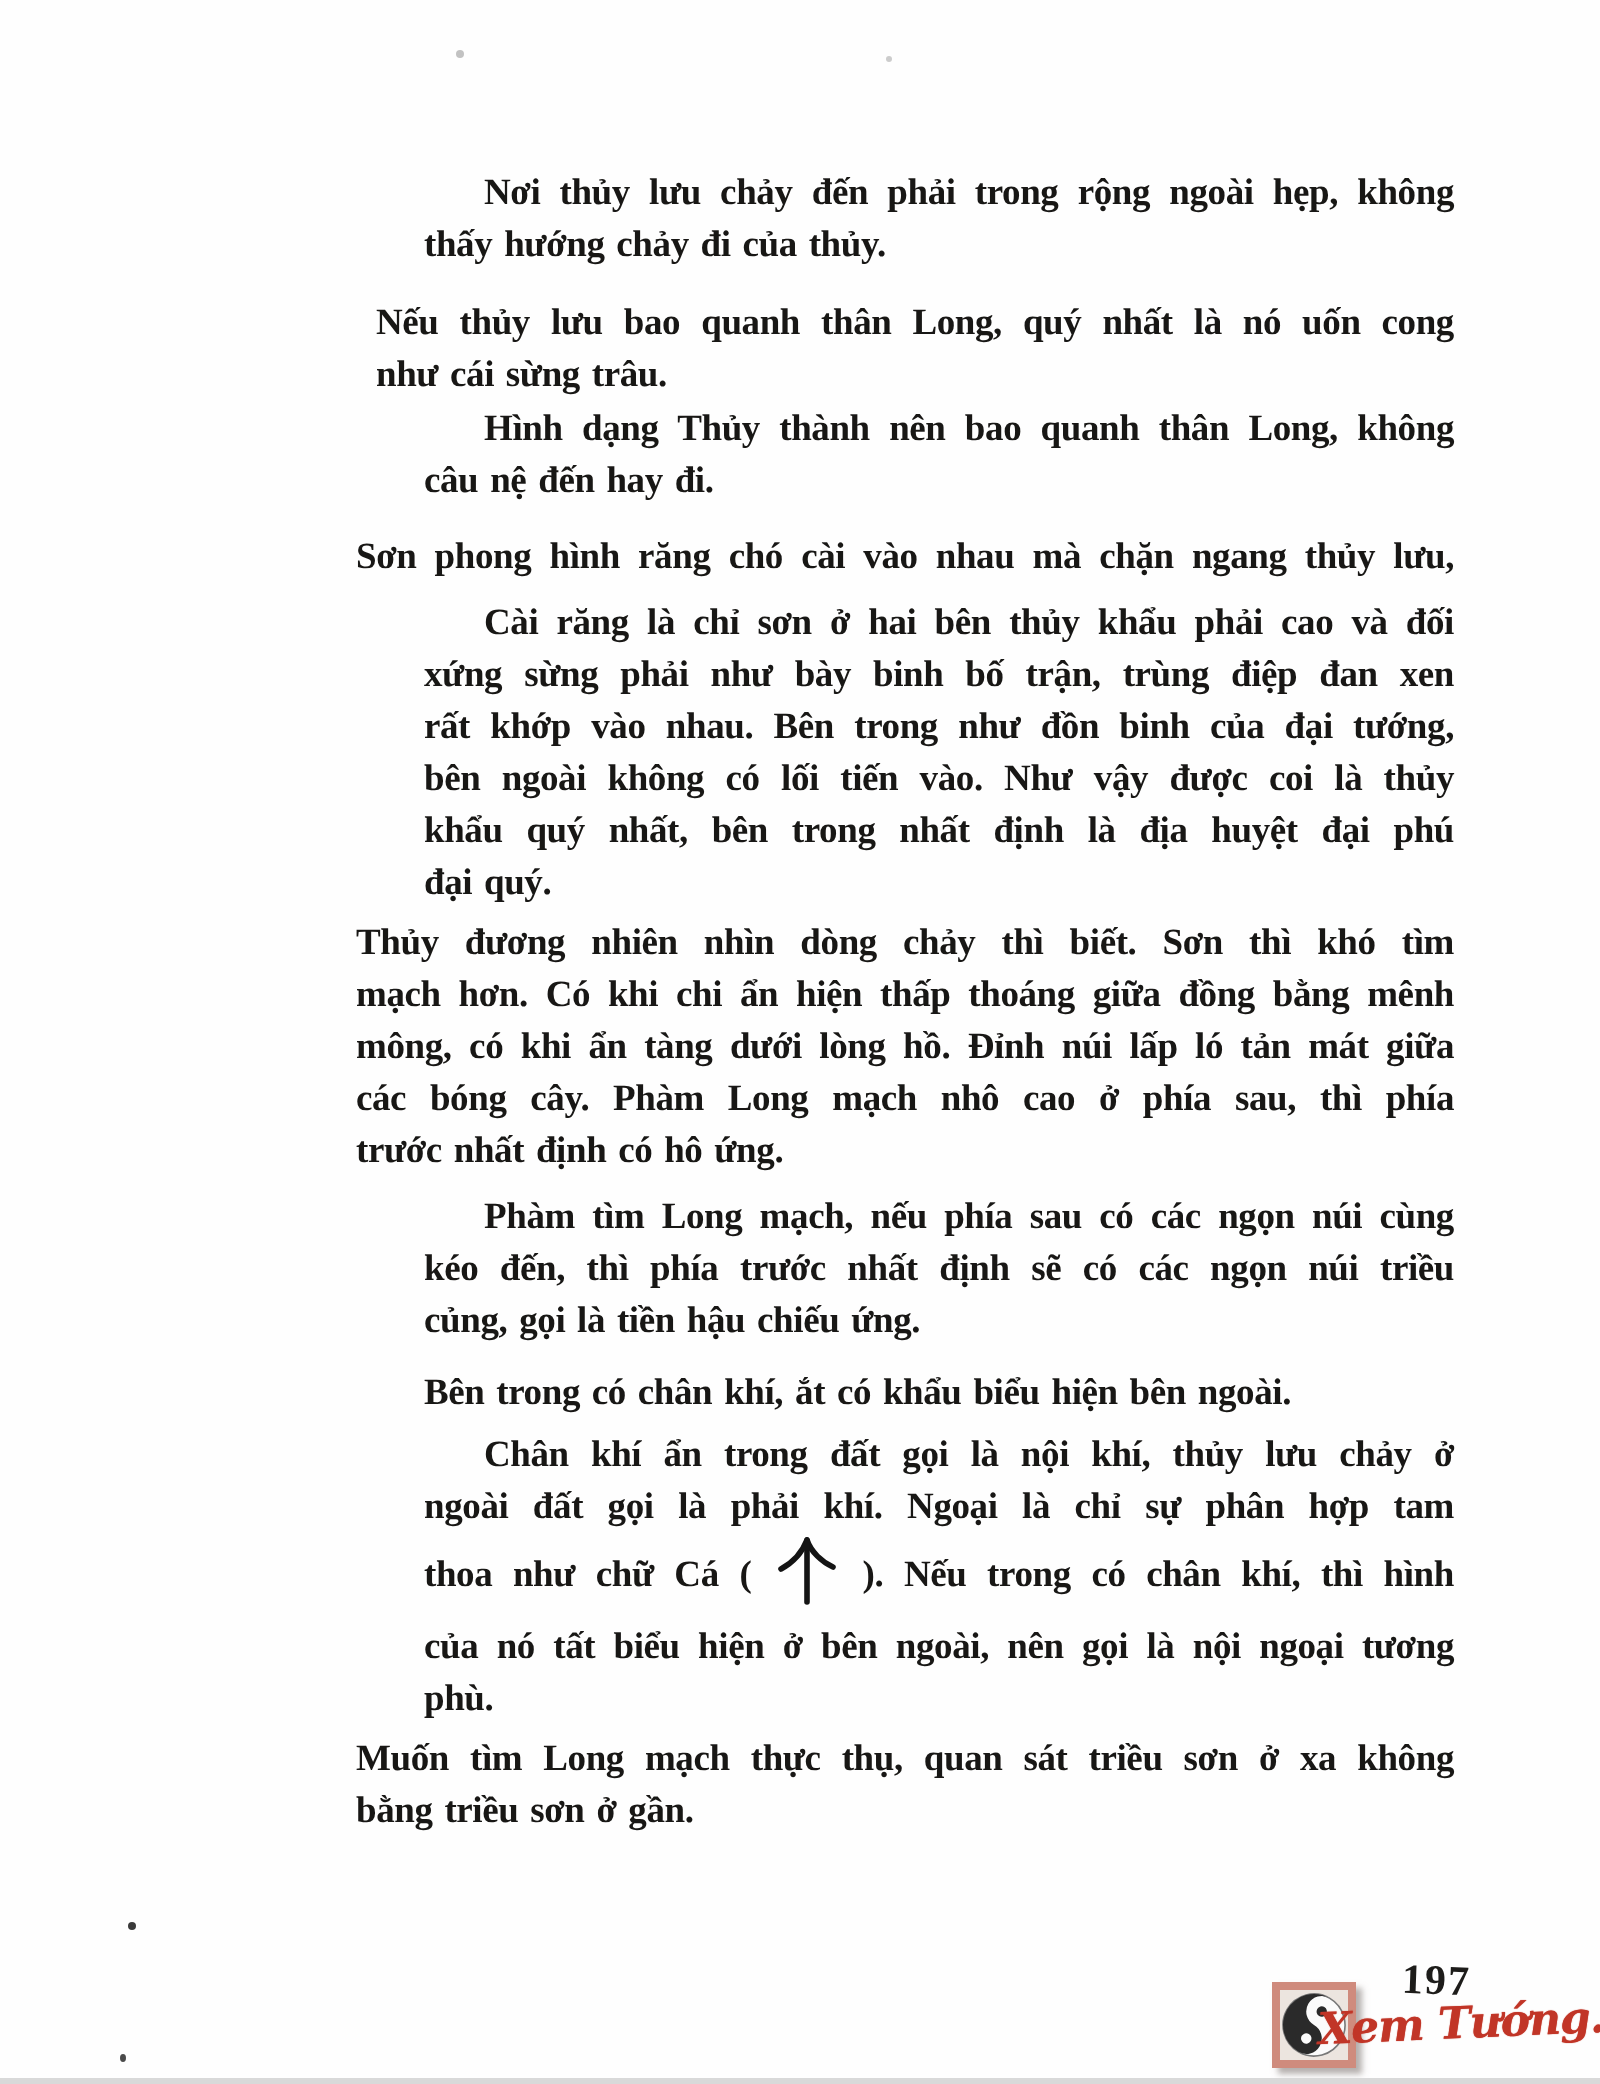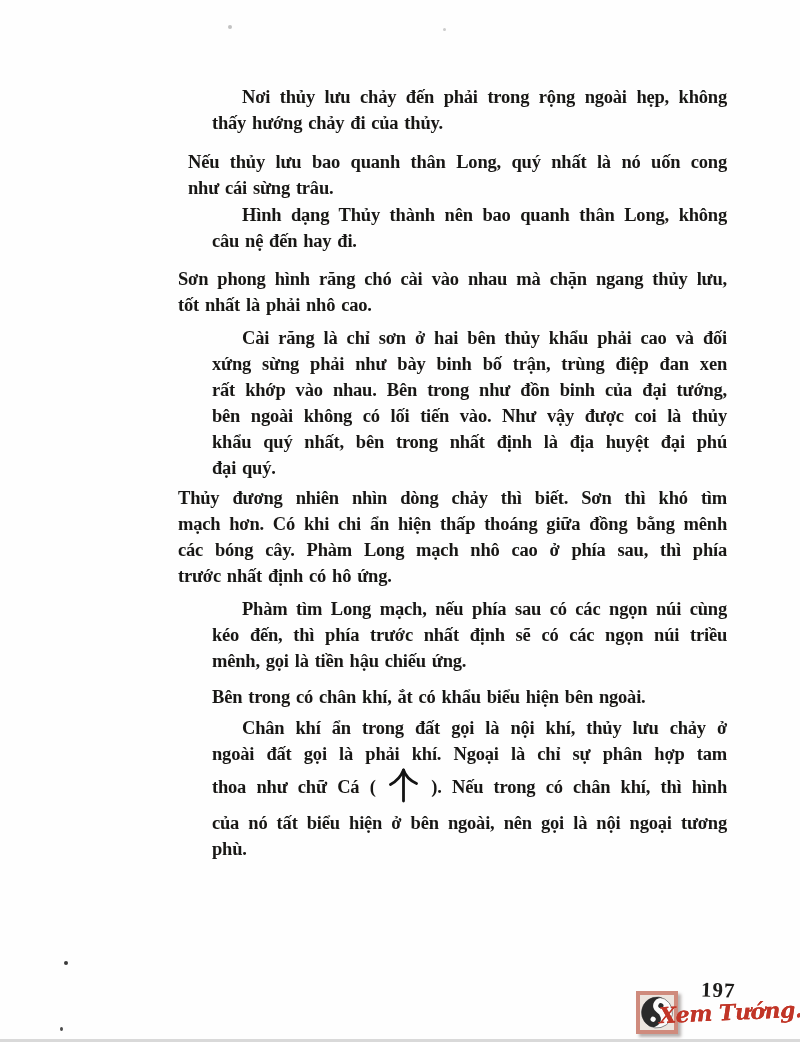--- a/index.html
+++ b/index.html
@@ -69,56 +69,60 @@
       <div class="para main" style="margin-top: 13px; margin-left: 10px;">
         <div class="line first">Nếu thủy lưu bao quanh thân Long, quý nhất là nó uốn cong</div>
         <div class="line last">như cái sừng trâu.</div>
       </div>
       <div class="para commentary" style="margin-top: 1px;">
         <div class="line first">Hình dạng Thủy thành nên bao quanh thân Long, không</div>
         <div class="line last">câu nệ đến hay đi.</div>
       </div>
       <div class="para main" style="margin-top: 12px;">
         <div class="line first">Sơn phong hình răng chó cài vào nhau mà chặn ngang thủy lưu,</div>
-        <div class="line last">tốt nhất là phải nhô cao.</div>
       </div>
       <div class="para commentary" style="margin-top: 7px;">
         <div class="line first">Cài răng là chỉ sơn ở hai bên thủy khẩu phải cao và đối</div>
         <div class="line">xứng sừng phải như bày binh bố trận, trùng điệp đan xen</div>
         <div class="line">rất khớp vào nhau. Bên trong như đồn binh của đại tướng,</div>
         <div class="line">bên ngoài không có lối tiến vào. Như vậy được coi là thủy</div>
         <div class="line">khẩu quý nhất, bên trong nhất định là địa huyệt đại phú</div>
         <div class="line last">đại quý.</div>
       </div>
       <div class="para main" style="margin-top: 4px;">
         <div class="line first">Thủy đương nhiên nhìn dòng chảy thì biết. Sơn thì khó tìm</div>
         <div class="line">mạch hơn. Có khi chi ẩn hiện thấp thoáng giữa đồng bằng mênh</div>
+        <div class="line">mông, có khi ẩn tàng dưới lòng hồ. Đỉnh núi lấp ló tản mát giữa</div>
         <div class="line">các bóng cây. Phàm Long mạch nhô cao ở phía sau, thì phía</div>
         <div class="line last">trước nhất định có hô ứng.</div>
       </div>
       <div class="para commentary" style="margin-top: 7px;">
         <div class="line first">Phàm tìm Long mạch, nếu phía sau có các ngọn núi cùng</div>
         <div class="line">kéo đến, thì phía trước nhất định sẽ có các ngọn núi triều</div>
-        <div class="line last">mênh, gọi là tiền hậu chiếu ứng.</div>
+        <div class="line last">củng, gọi là tiền hậu chiếu ứng.</div>
       </div>
       <div class="para quote" style="margin-top: 10px;">
         <div class="line first last">Bên trong có chân khí, ắt có khẩu biểu hiện bên ngoài.</div>
       </div>
       <div class="para commentary" style="margin-top: 5px;">
         <div class="line first">Chân khí ẩn trong đất gọi là nội khí, thủy lưu chảy ở</div>
         <div class="line">ngoài đất gọi là phải khí. Ngoại là chỉ sự phân hợp tam</div>
         <div class="line has-glyph">thoa như chữ Cá ( 
   <span class="ca-glyph"><svg width="29" height="36" viewBox="0 0 29 36" aria-hidden="true">
       <path d="M14.5 3 C12 9.5, 7 14.5, 1.5 17.5"></path>
       <path d="M14.5 3 C16.5 9, 22 14, 27.5 16.5"></path>
       <path d="M14.5 4 L14.5 34"></path>
     </svg></span>
  ). Nếu trong có chân khí, thì hình</div>
         <div class="line">của nó tất biểu hiện ở bên ngoài, nên gọi là nội ngoại tương</div>
         <div class="line last">phù.</div>
+      </div>
+      <div class="para main" style="margin-top: 4px;">
+        <div class="line first">Muốn tìm Long mạch thực thụ, quan sát triều sơn ở xa không</div>
+        <div class="line last">bằng triều sơn ở gần.</div>
       </div>
     </div>
 
   <div class="speck speck-c"></div>
   <div class="speck speck-d"></div>
 
   <div class="pagenum">197</div>
 
   <div class="wm-logo">
     <svg width="42" height="43" viewBox="0 0 42 43">

